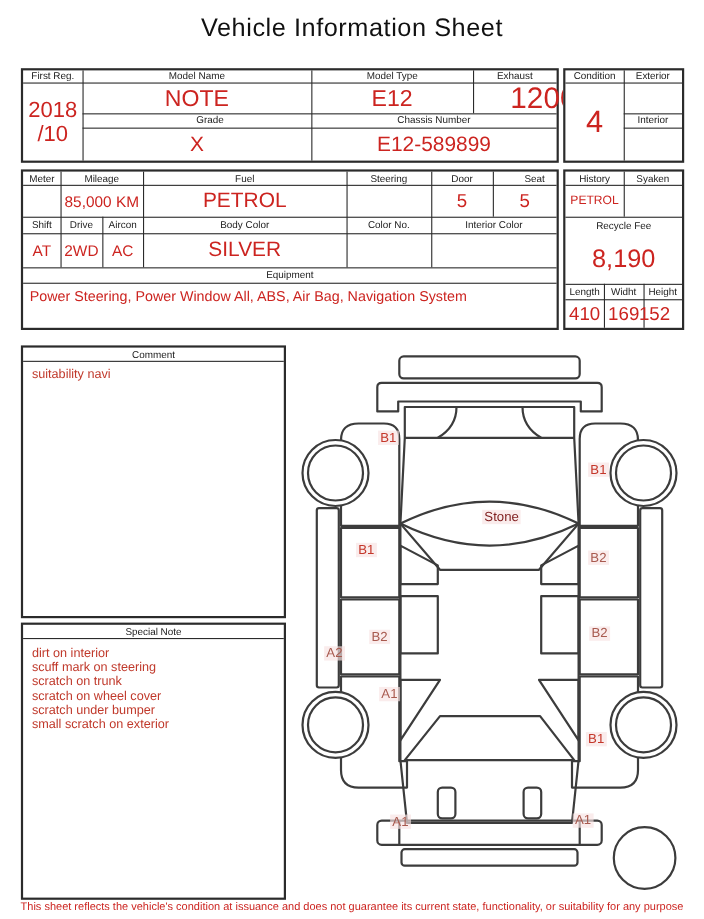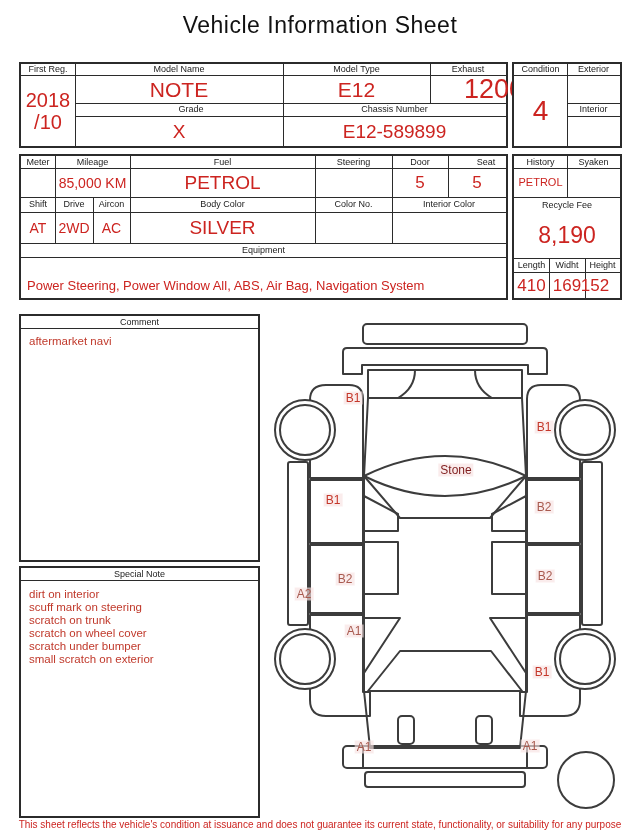--- a/index.html
+++ b/index.html
@@ -21,21 +21,21 @@
   .lbl{
     position:absolute;font-size:9px;color:#222;text-align:center;
     display:flex;align-items:center;justify-content:center;line-height:1;
     white-space:nowrap;
   }
   .val{
     position:absolute;color:#cc2420;text-align:center;
     display:flex;align-items:center;justify-content:center;line-height:1;
     white-space:nowrap;
   }
-  .val.left{justify-content:flex-start;text-align:right;margin-top:16px;}
+  .val.left{justify-content:flex-start;text-align:right;}
   .note-text{position:absolute;font-size:11.5px;color:#c0392b;line-height:13px;}
   .note-line{white-space:nowrap;}
   .footer{
     position:absolute;left:0;top:819px;width:640px;text-align:center;
     font-size:10px;color:#cc2420;
   }
   #diagram{position:absolute;left:270px;top:310px;width:350px;height:515px;}
   #diagram svg{position:absolute;left:0;top:0;}
   .marker{
     position:absolute;transform:translate(-50%,-50%);
@@ -151,21 +151,21 @@
   <div class="lbl" style="left:35px;top:102px;width:36px;height:14px;">Widht</div>
   <div class="lbl" style="left:71px;top:102px;width:35px;height:14px;">Height</div>
   <div class="val" style="left:0;top:116px;width:35px;height:26px;font-size:17px;">410</div>
   <div class="val" style="left:35px;top:116px;width:36px;height:26px;font-size:17px;">169</div>
   <div class="val" style="left:71px;top:116px;width:20px;height:26px;font-size:17px;">152</div>
 </div>
 
 <div class="box" style="left:19px;top:314px;width:241px;height:248px;">
   <div class="hl" style="left:0;top:12px;width:237px;"></div>
   <div class="lbl" style="left:0;top:0;width:237px;height:12px;">Comment</div>
-  <div class="note-text" style="left:8px;top:19px;width:225px;">aftermarket navi</div>
+  <div class="note-text" style="left:8px;top:19px;width:225px;">suitability navi</div>
 </div>
 
 <div class="box" style="left:19px;top:566px;width:241px;height:252px;">
   <div class="hl" style="left:0;top:12px;width:237px;"></div>
   <div class="lbl" style="left:0;top:0;width:237px;height:12px;">Special Note</div>
   <div class="note-text" style="left:8px;top:20px;width:225px;">
       <div class="note-line">dirt on interior</div>
       <div class="note-line">scuff mark on steering</div>
       <div class="note-line">scratch on trunk</div>
       <div class="note-line">scratch on wheel cover</div>

